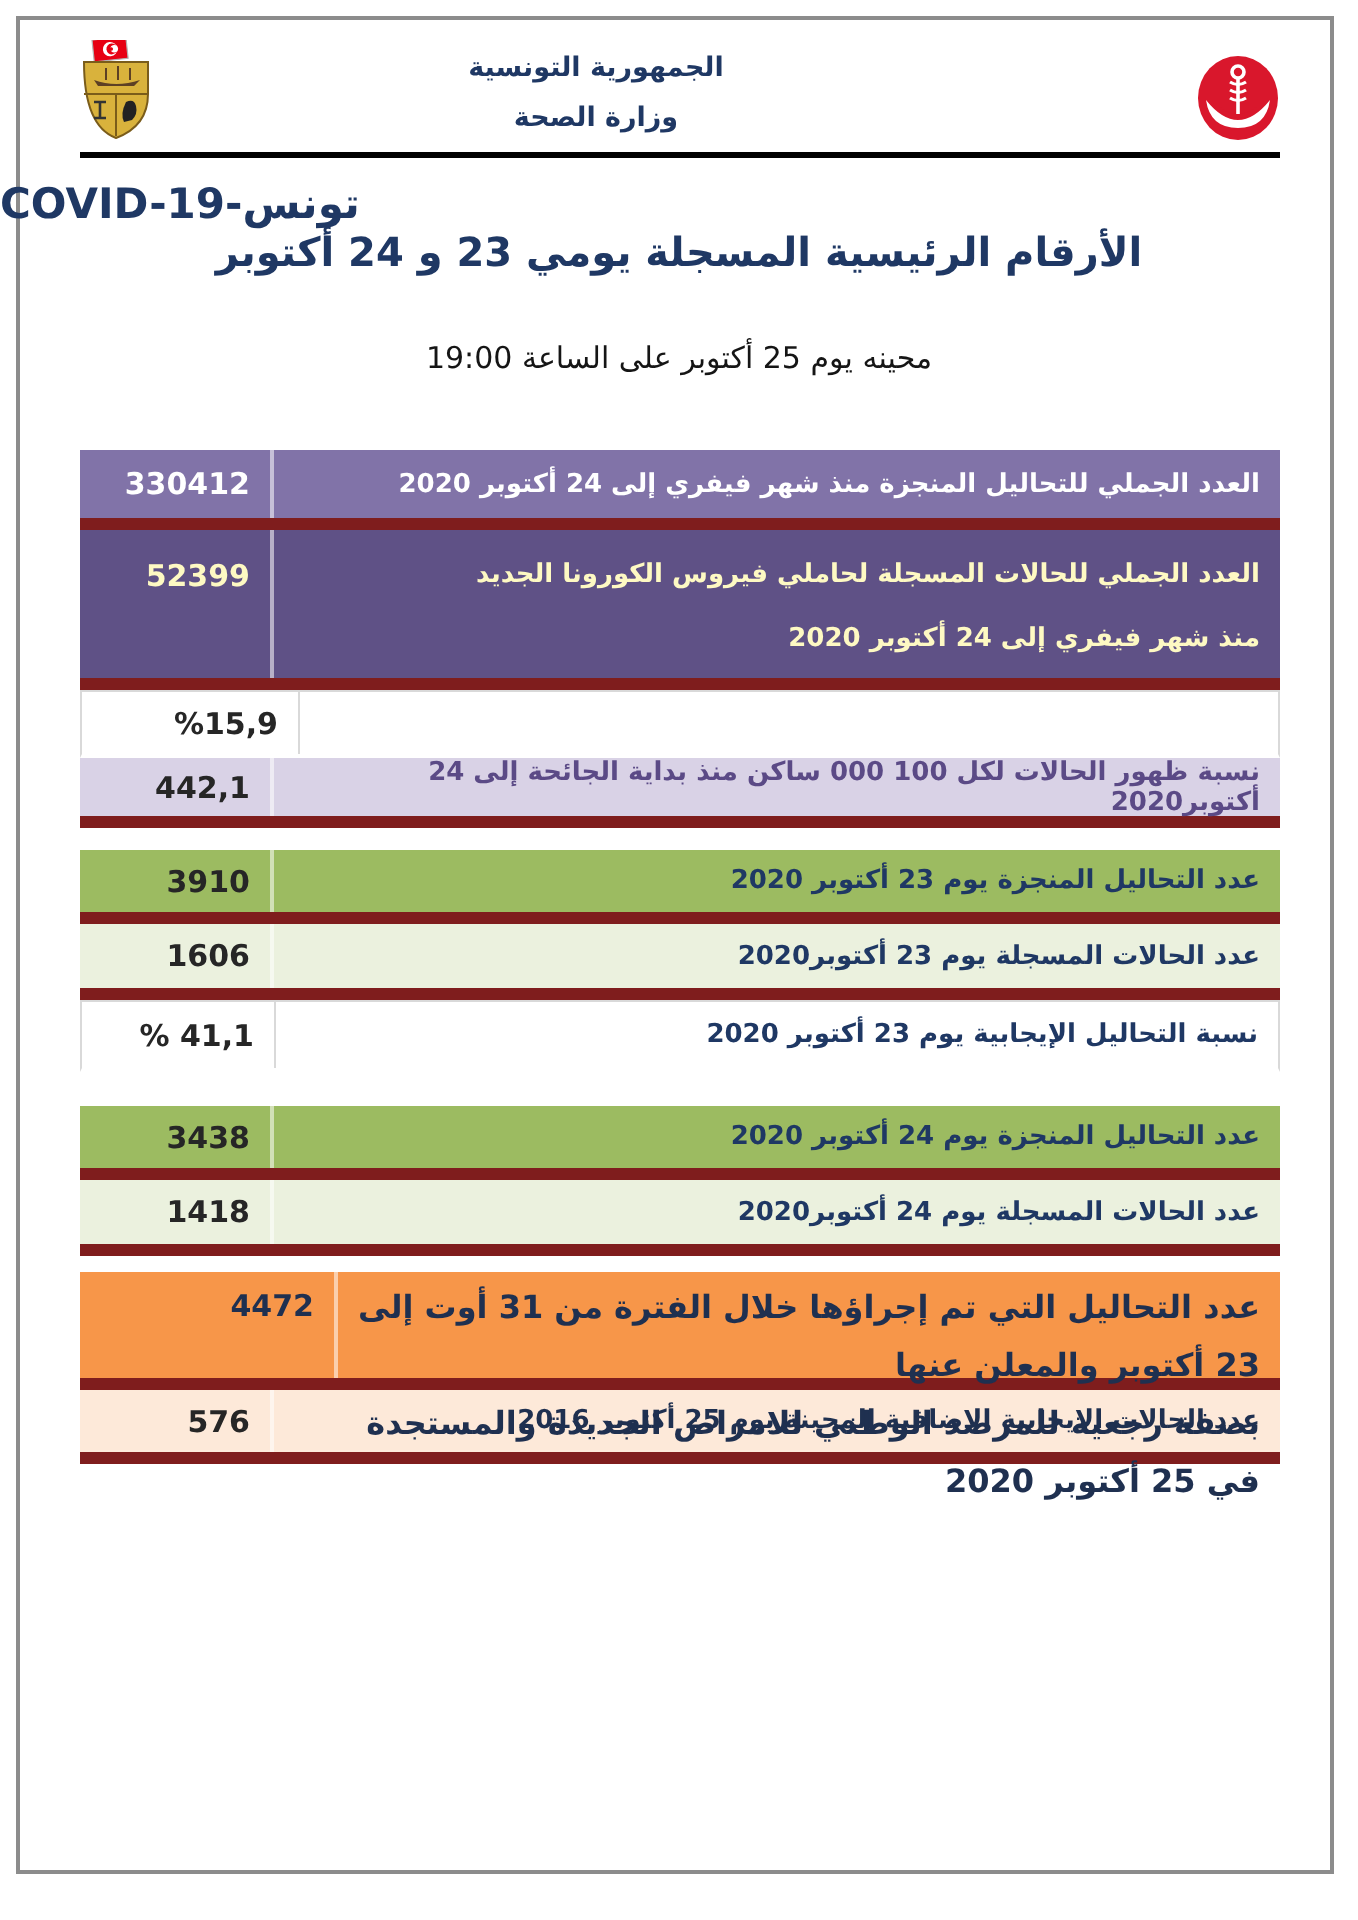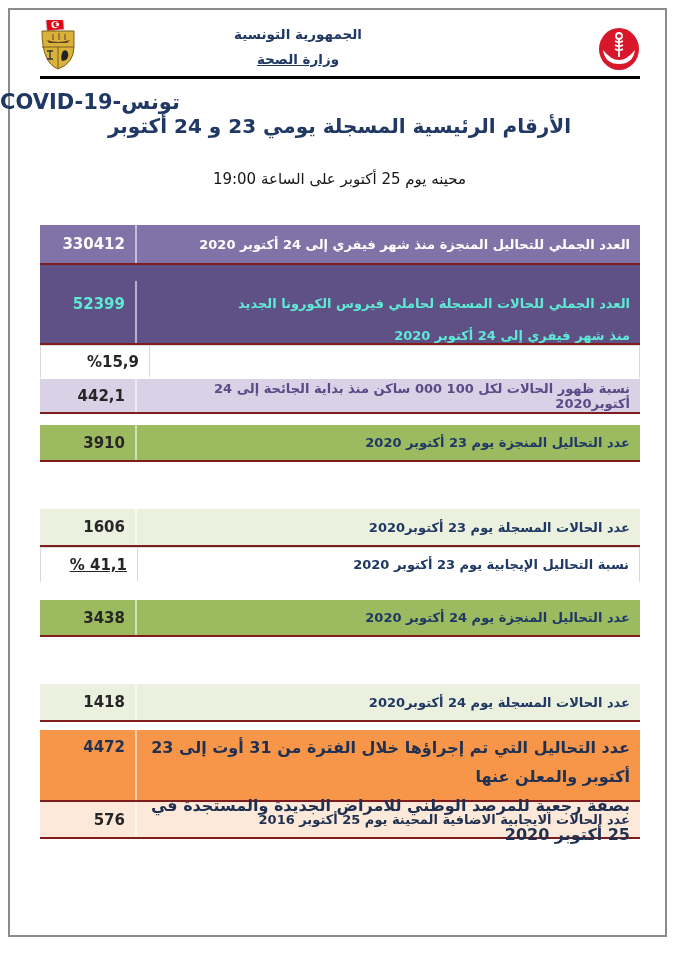--- a/index.html
+++ b/index.html
@@ -10,76 +10,76 @@
   .abs{position:absolute;}
   
   .page-frame{
     left:8px;top:8px;width:659px;height:929px;
     border:2px solid #8c8c8c;box-sizing:border-box;pointer-events:none;
   }
   
   .coat{left:37px;top:20px;}
   .header-center{left:0;top:26px;width:596px;text-align:center;color:var(--navy);font-weight:bold;}
   .header-center .l1{font-size:13.5px;}
-  .header-center .l2{font-size:13.5px;margin-top:9px;text-decoration:underline;}
+  .header-center .l2{font-size:13.5px;margin-top:9px;}
   .moh-logo{left:597px;top:26px;}
   .header-rule{left:40px;top:76px;width:600px;height:3px;background:#000;}
   
   .title1{left:0;top:90px;width:605px;text-align:left;color:var(--navy);font-weight:bold;font-size:21px;}
   .title2{left:0;top:114px;width:679px;text-align:center;color:var(--navy);font-weight:bold;font-size:20px;direction:rtl;}
   .updated{left:0;top:170px;width:679px;text-align:center;color:#151515;font-size:15px;direction:rtl;}
   
   .stats-table{left:40px;top:225px;width:600px;}
   .section{margin:0;}
   .section:nth-child(1){margin-bottom:11px;}
   .section:nth-child(2){margin-bottom:17px;}
   .section:nth-child(3){margin-bottom:8px;}
   .row{
     display:flex;box-sizing:border-box;align-items:center;
-    border-bottom:2px solid #7f1d1d;height:35px;
+    border-bottom:6px solid #7f1d1d;height:35px;
   }
   .row .val{
     flex:0 0 97px;box-sizing:border-box;text-align:right;padding-right:10px;
     font-weight:bold;font-size:15px;color:#262626;
     border-right:2px solid rgba(255,255,255,0.55);
     align-self:stretch;display:flex;align-items:center;justify-content:flex-end;
   }
   .row .lbl{
     flex:1;direction:rtl;text-align:right;padding-right:10px;padding-left:6px;
     font-weight:bold;font-size:13px;
   }
   
   .purpleMedium{background:var(--purpleMedium);height:40px;}
   .purpleMedium .lbl,.purpleMedium .val{color:#ffffff;}
   .purpleDark{background:var(--purpleDark);}
-  .purpleDark .lbl,.purpleDark .val{color:#5eead4;margin-top:16px;}
+  .purpleDark .lbl,.purpleDark .val{color:#fef9c3;}
   .whitePurple{background:#ffffff;border:1px solid #d9d9d9;border-bottom:2px solid #ffffff;height:34px;padding-left:12px;}
   .whitePurple .lbl{color:var(--purpleText);}
   .whitePurple .val{border-right-color:#d9d9d9;border-right-width:1px;}
   .lavender{background:var(--lavender);}
   .lavender .lbl{color:var(--purpleText);}
   
   .green{background:var(--green);height:37px;}
   .green .lbl{color:var(--navy);}
-  .greenLight{background:var(--greenLight);height:38px;margin-top:47px;}
+  .greenLight{background:var(--greenLight);height:38px;}
   .greenLight .lbl{color:var(--navy);}
   .whiteGreen{background:#ffffff;border:1px solid #d9d9d9;border-bottom:2px solid #ffffff;height:36px;}
   .whiteGreen .lbl{color:var(--navy);}
-  .whiteGreen .val{border-right-color:#d9d9d9;border-right-width:1px;text-decoration:underline;}
+  .whiteGreen .val{border-right-color:#d9d9d9;border-right-width:1px;}
   
   .orange{background:var(--orange);}
   .orange .lbl,.orange .val{color:#1f3050;}
   .orangeLight{background:var(--orangeLight);height:37px;}
   .orangeLight .lbl{color:#1f3050;}
   
   .row.tall{align-items:flex-start;}
   .row.tall.purpleDark{height:80px;}
   .row.tall.purpleDark .lbl{line-height:32px;padding-top:7px;}
   .row.tall.purpleDark .val{align-items:flex-start;line-height:32px;padding-top:7px;}
-  .row.tall.orange{height:72px;}
+  .row.tall.orange{height:59px;padding-left:32px;}
   .row.tall.orange .lbl{line-height:29px;padding-top:3px;font-size:16px;}
   .row.tall.orange .val{align-items:flex-start;line-height:29px;padding-top:3px;}
 </style>
 </head>
 <body>
 
 <div class="abs page-frame"></div>
 
 <div class="abs coat">
   <svg width="40" height="50" viewBox="0 0 40 50">

